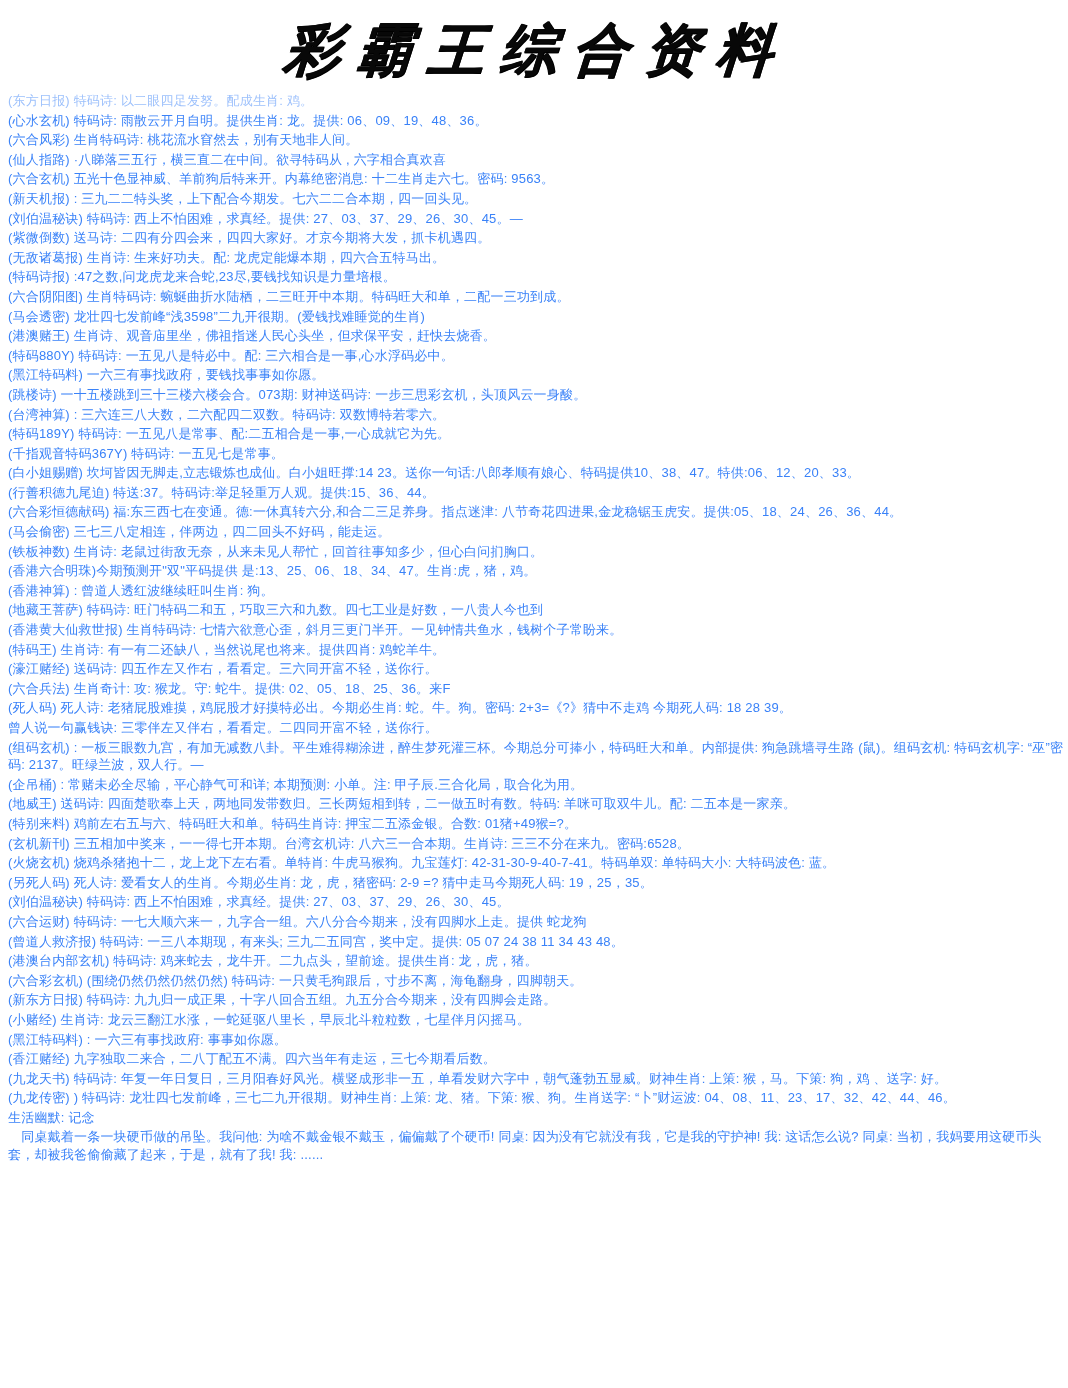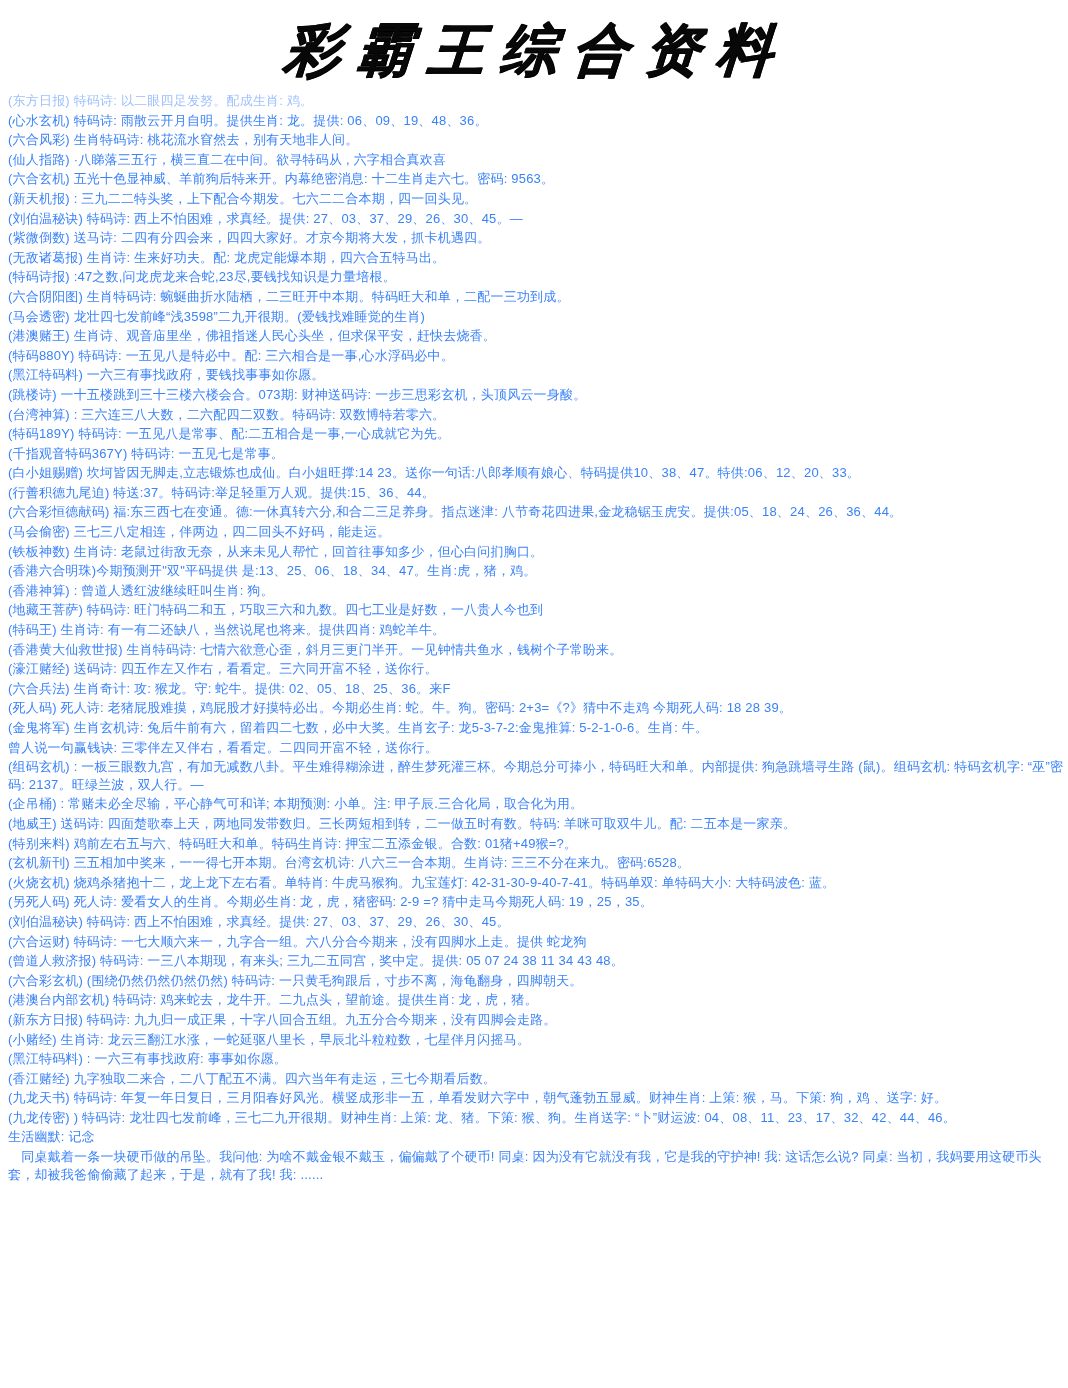--- a/index.html
+++ b/index.html
@@ -73,39 +73,38 @@
       <p class="line">(特码189Y) 特码诗: 一五见八是常事、配:二五相合是一事,一心成就它为先。</p>
       <p class="line">(千指观音特码367Y) 特码诗: 一五见七是常事。</p>
       <p class="line">(白小姐赐赠) 坎坷皆因无脚走,立志锻炼也成仙。白小姐旺撑:14 23。送你一句话:八郎孝顺有娘心、特码提供10、38、47。特供:06、12、20、33。</p>
       <p class="line">(行善积德九尾迫) 特送:37。特码诗:举足轻重万人观。提供:15、36、44。</p>
       <p class="line">(六合彩恒德献码) 福:东三西七在变通。德:一休真转六分,和合二三足养身。指点迷津: 八节奇花四进果,金龙稳锯玉虎安。提供:05、18、24、26、36、44。</p>
       <p class="line">(马会偷密) 三七三八定相连，伴两边，四二回头不好码，能走运。</p>
       <p class="line">(铁板神数) 生肖诗: 老鼠过街敌无奈，从来未见人帮忙，回首往事知多少，但心白问扪胸口。</p>
       <p class="line">(香港六合明珠)今期预测开"双"平码提供 是:13、25、06、18、34、47。生肖:虎，猪，鸡。</p>
       <p class="line">(香港神算) : 曾道人透红波继续旺叫生肖: 狗。</p>
       <p class="line">(地藏王菩萨) 特码诗: 旺门特码二和五，巧取三六和九数。四七工业是好数，一八贵人今也到</p>
+      <p class="line">(香港黄大仙救世报) 生肖特码诗: 七情六欲意心歪，斜月三更门半开。一见钟情共鱼水，钱树个子常盼来。</p>
       <p class="line">(特码王) 生肖诗: 有一有二还缺八，当然说尾也将来。提供四肖: 鸡蛇羊牛。</p>
-      <p class="line">(香港黄大仙救世报) 生肖特码诗: 七情六欲意心歪，斜月三更门半开。一见钟情共鱼水，钱树个子常盼来。</p>
       <p class="line">(濠江赌经) 送码诗: 四五作左又作右，看看定。三六同开富不轻，送你行。</p>
       <p class="line">(六合兵法) 生肖奇计: 攻: 猴龙。守: 蛇牛。提供: 02、05、18、25、36。来F</p>
       <p class="line">(死人码) 死人诗: 老猪屁股难摸，鸡屁股才好摸特必出。今期必生肖: 蛇。牛。狗。密码: 2+3=《?》猜中不走鸡 今期死人码: 18 28 39。</p>
-      <p class="line">(金鬼将军) 生肖玄机诗: 兔后牛前有六，留着四二七数，必中大奖。生肖玄子: 龙5-3-7-2:金鬼推算: 5-2-1-0-6。生肖: 牛。</p>
       <p class="line">曾人说一句赢钱诀: 三零伴左又伴右，看看定。二四同开富不轻，送你行。</p>
       <p class="line">(组码玄机) :  一板三眼数九宫，有加无减数八卦。平生难得糊涂进，醉生梦死灌三杯。今期总分可捧小，特码旺大和单。内部提供: 狗急跳墙寻生路 (鼠)。组码玄机: 特码玄机字: “巫”密码: 2137。旺绿兰波，双人行。—</p>
       <p class="line">(企吊桶) : 常赌未必全尽输，平心静气可和详; 本期预测: 小单。注: 甲子辰.三合化局，取合化为用。</p>
       <p class="line">(地威王) 送码诗: 四面楚歌奉上天，两地同发带数归。三长两短相到转，二一做五时有数。特码: 羊咪可取双牛儿。配: 二五本是一家亲。</p>
       <p class="line">(特别来料) 鸡前左右五与六、特码旺大和单。特码生肖诗: 押宝二五添金银。合数: 01猪+49猴=?。</p>
       <p class="line">(玄机新刊) 三五相加中奖来，一一得七开本期。台湾玄机诗: 八六三一合本期。生肖诗: 三三不分在来九。密码:6528。</p>
       <p class="line">(火烧玄机) 烧鸡杀猪抱十二，龙上龙下左右看。单特肖: 牛虎马猴狗。九宝莲灯: 42-31-30-9-40-7-41。特码单双: 单特码大小: 大特码波色: 蓝。</p>
       <p class="line">(另死人码) 死人诗: 爱看女人的生肖。今期必生肖: 龙，虎，猪密码: 2-9 =? 猜中走马今期死人码: 19，25，35。</p>
       <p class="line">(刘伯温秘诀) 特码诗: 西上不怕困难，求真经。提供: 27、03、37、29、26、30、45。</p>
       <p class="line">(六合运财) 特码诗: 一七大顺六来一，九字合一组。六八分合今期来，没有四脚水上走。提供 蛇龙狗</p>
       <p class="line">(曾道人救济报) 特码诗: 一三八本期现，有来头; 三九二五同宫，奖中定。提供: 05 07 24 38 11 34 43 48。</p>
+      <p class="line">(港澳台内部玄机) 特码诗: 鸡来蛇去，龙牛开。二九点头，望前途。提供生肖: 龙，虎，猪。</p>
       <p class="line">(六合彩玄机)  (围绕仍然仍然仍然仍然) 特码诗: 一只黄毛狗跟后，寸步不离，海龟翻身，四脚朝天。</p>
-      <p class="line">(港澳台内部玄机) 特码诗: 鸡来蛇去，龙牛开。二九点头，望前途。提供生肖: 龙，虎，猪。</p>
       <p class="line">(新东方日报) 特码诗: 九九归一成正果，十字八回合五组。九五分合今期来，没有四脚会走路。</p>
       <p class="line">(小赌经) 生肖诗: 龙云三翻江水涨，一蛇延驱八里长，早辰北斗粒粒数，七星伴月闪摇马。</p>
       <p class="line">(黑江特码料) :  一六三有事找政府:  事事如你愿。</p>
       <p class="line">(香江赌经) 九字独取二来合，二八丁配五不满。四六当年有走运，三七今期看后数。</p>
       <p class="line">(九龙天书) 特码诗: 年复一年日复日，三月阳春好风光。横竖成形非一五，单看发财六字中，朝气蓬勃五显威。财神生肖: 上策: 猴，马。下策: 狗，鸡 、送字: 好。</p>
       <p class="line">(九龙传密) ) 特码诗: 龙壮四七发前峰，三七二九开很期。财神生肖: 上策: 龙、猪。下策: 猴、狗。生肖送字: “卜”财运波: 04、08、11、23、17、32、42、44、46。</p>
       <p class="line gap-top">生活幽默: 记念</p>
       <p class="line">　同桌戴着一条一块硬币做的吊坠。我问他: 为啥不戴金银不戴玉，偏偏戴了个硬币! 同桌: 因为没有它就没有我，它是我的守护神! 我: 这话怎么说? 同桌: 当初，我妈要用这硬币头套，却被我爸偷偷藏了起来，于是，就有了我! 我: ......</p>
     </div>
 </div>

